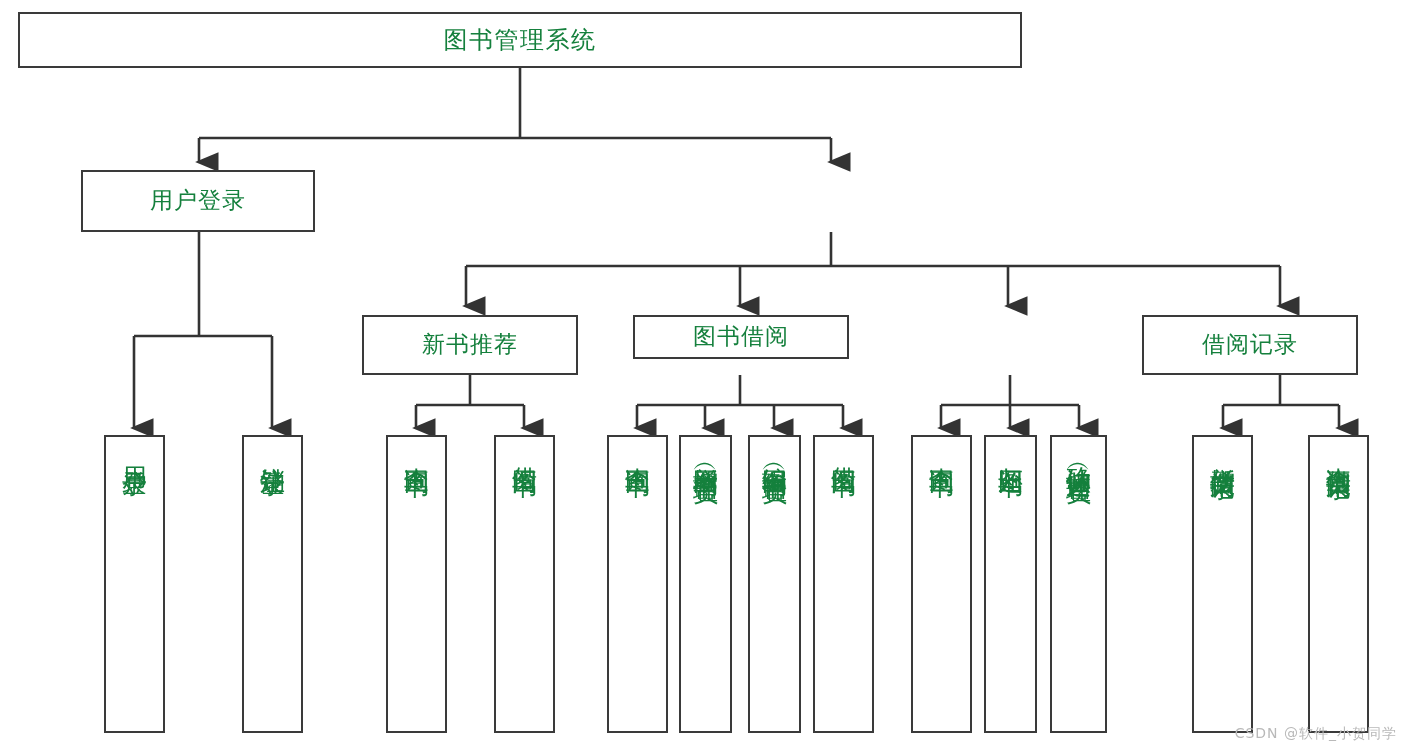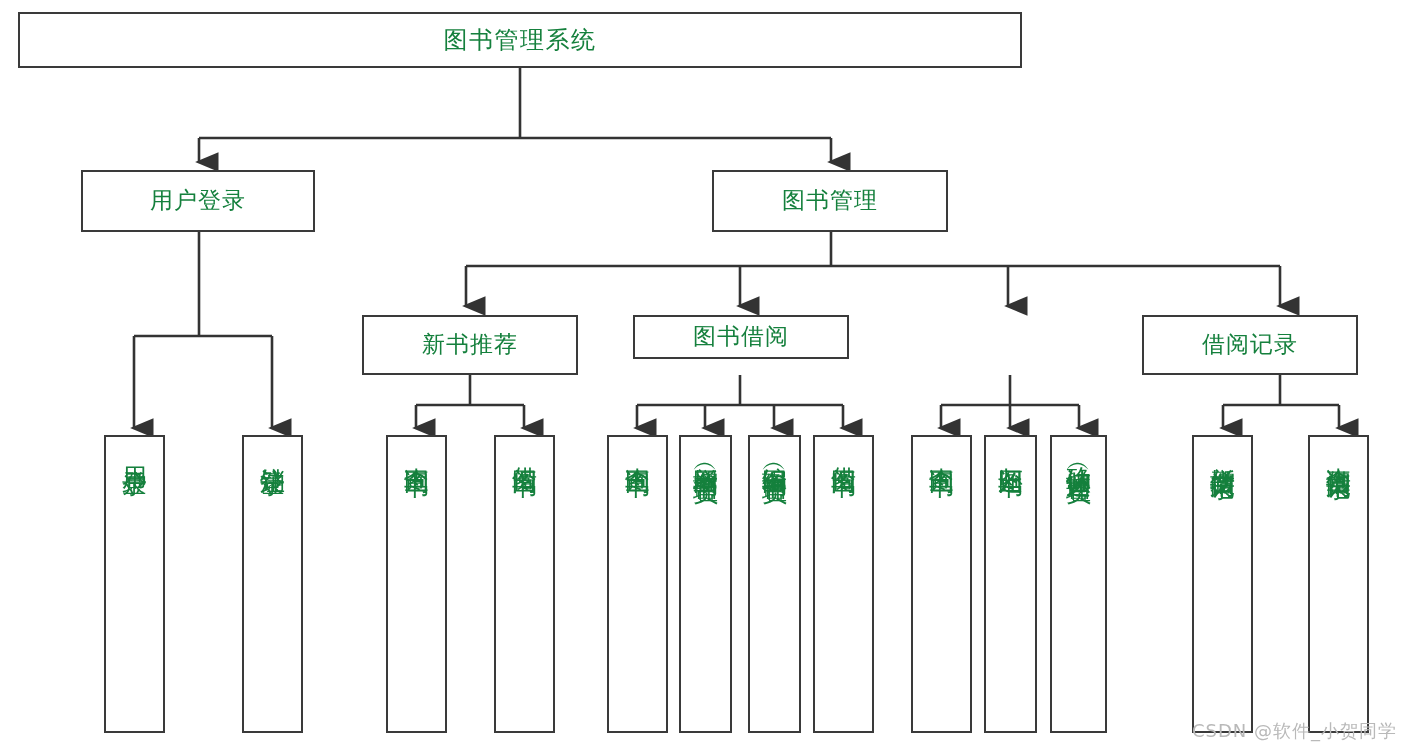--- a/index.html
+++ b/index.html
@@ -50,21 +50,21 @@
     font-size:25px;
     line-height:1.08;
     letter-spacing:2px;
     white-space:nowrap;
     display:block;
   }
   .watermark{
     position:absolute;
     right:8px;
     bottom:4px;
-    font-size:18px;
+    font-size:14px;
     color:#b9b9b9;
     letter-spacing:1px;
     white-space:nowrap;
     user-select:none;
   }
 </style>
 </head>
 <body>
 
 <div id="canvas">
@@ -119,23 +119,20 @@
     </g>
   </svg>
 
   <div class="node node-h node-root" style="left:18px;top:12px;width:1004px;height:56px;">
     <span>图书管理系统</span>
   </div>
 
   <div class="node node-h" style="left:81px;top:170px;width:234px;height:62px;">
     <span>用户登录</span>
   </div>
-  <div class="node node-h" style="left:712px;top:170px;width:236px;height:62px;">
-    <span>图书管理</span>
-  </div>
 
   <div class="node node-h" style="left:362px;top:315px;width:216px;height:60px;">
     <span>新书推荐</span>
   </div>
   <div class="node node-h" style="left:633px;top:315px;width:216px;height:44px;">
     <span>图书借阅</span>
   </div>
   <div class="node node-h" style="left:1142px;top:315px;width:216px;height:60px;">
     <span>借阅记录</span>
   </div>

